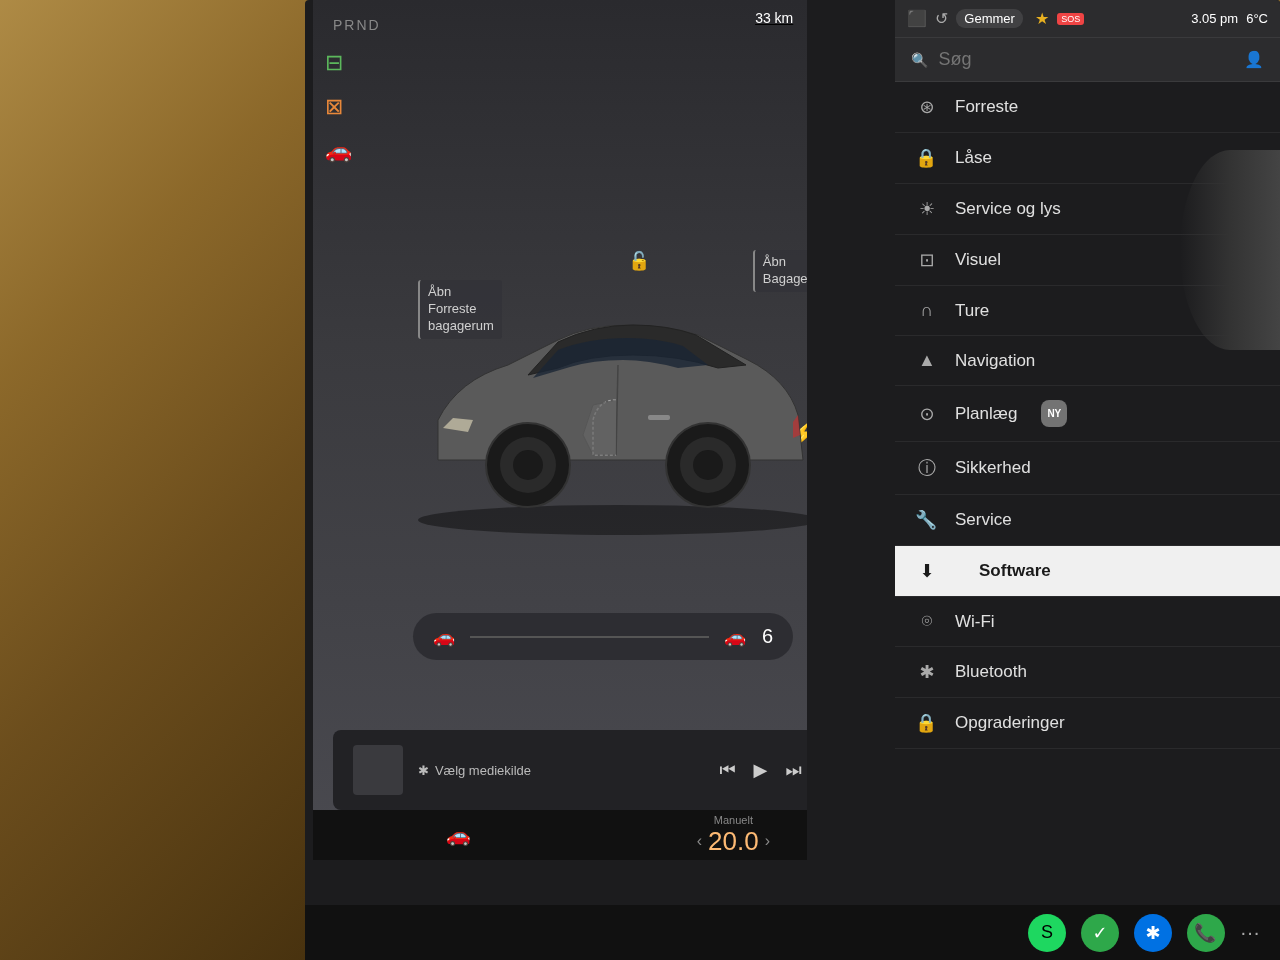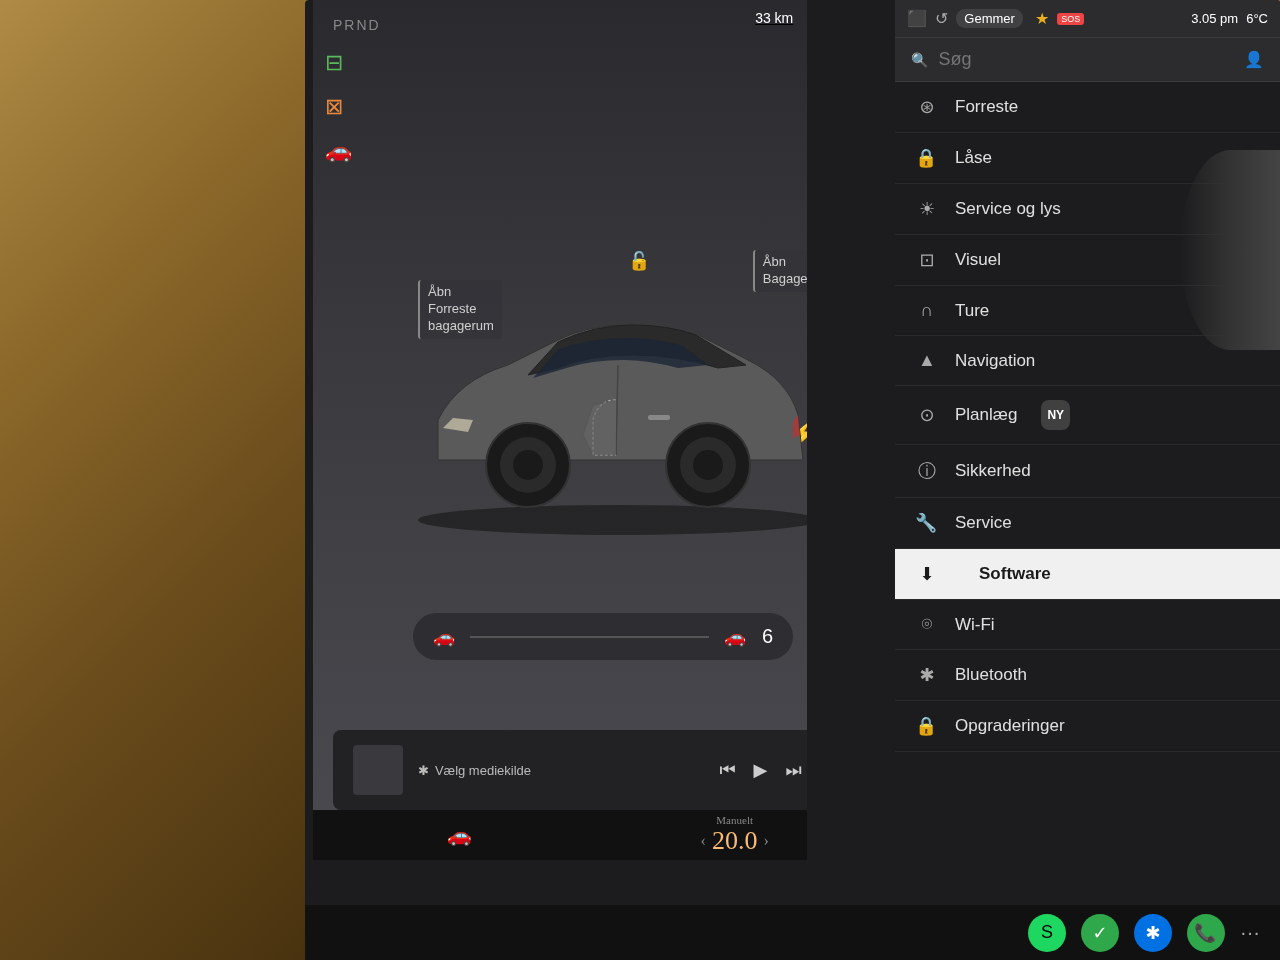--- a/index.html
+++ b/index.html
@@ -351,23 +351,23 @@
       color: #aaa;
       font-size: 18px;
       width: 24px;
       text-align: center;
     }
     .menu-label {
       color: #e0e0e0;
       font-size: 17px;
     }
     .badge-new {
-      background: #404040;
+      background: #737373;
       color: white;
-      font-size: 12px;
+      font-size: 10px;
       padding: 8px 6px;
       border-radius: 8px;
       margin-left: 8px;
       font-weight: 600;
     }
 
     
     .bottom-dock {
       position: absolute;
       bottom: 0;
@@ -503,21 +503,21 @@
         <span class="media-btn">⏭</span>
         <span class="media-btn">⦀</span>
         <span class="media-search">🔍</span>
       </div>
     </div>
 
     <div class="bottom-bar">
       <div style="display:flex;flex-direction:column;align-items:center;">
         <span style="color:#ccc;font-size:20px;">🚗</span>
       </div>
-      <div style="display:flex;flex-direction:column;align-items:center;font-family:Liberation Serif, serif;">
+      <div style="display:flex;flex-direction:column;align-items:center;">
         <span class="bottom-manual">Manuelt</span>
         <div style="display:flex;align-items:center;gap:6px;">
           <span class="chevron-btn">‹</span>
           <span class="bottom-temp">20.0</span>
           <span class="chevron-btn">›</span>
         </div>
       </div>
     </div>
 
   </div>

